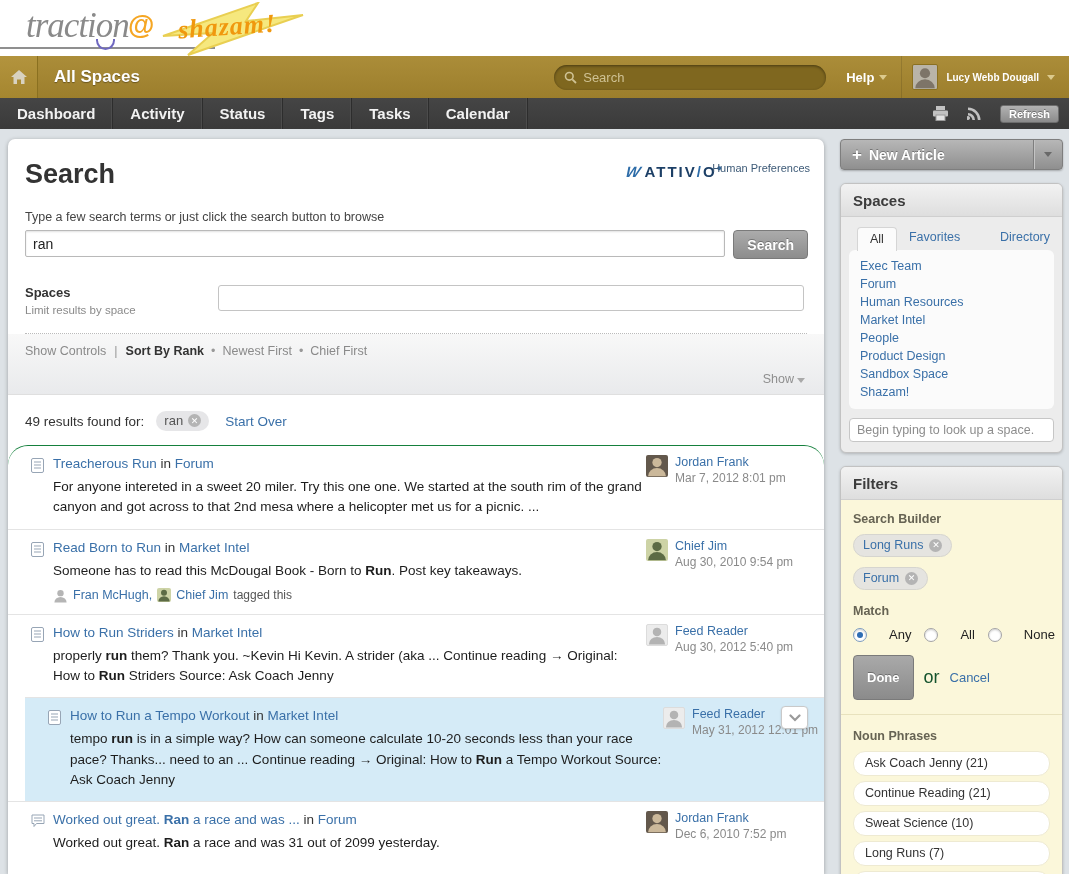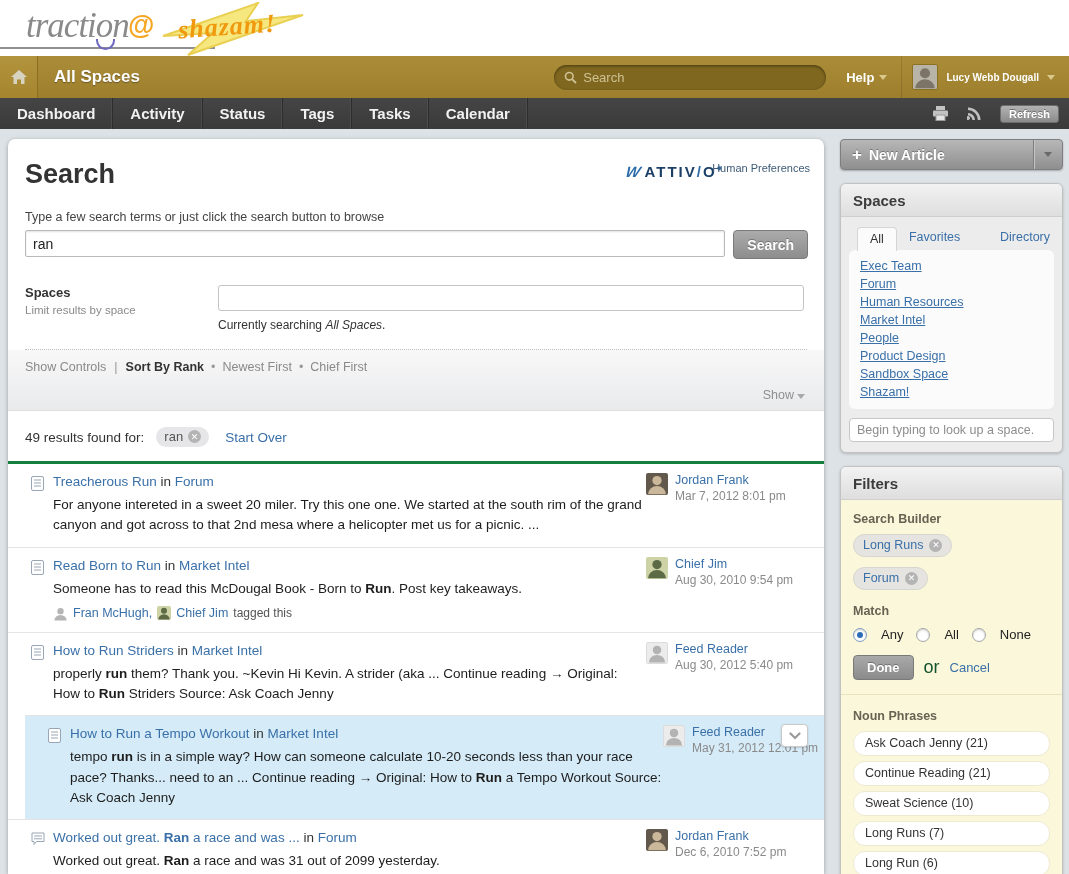--- a/index.html
+++ b/index.html
@@ -83,21 +83,21 @@
   .show-row .caret { border-top-color:#a9a9a9; margin-left:3px; }
 
   
   .results-head { padding:16px 17px 14px; font-size:13.5px; color:#333; display:flex; align-items:center; }
   .term-pill { background:#e6e6e8; border-radius:11px; padding:2px 8px 3px; margin-left:12px; font-size:13px; color:#555;
      display:inline-flex; align-items:center; gap:5px; cursor:pointer; }
   .x-circle { display:inline-flex; width:13px; height:13px; border-radius:50%; background:#b4b4b4; color:#fff;
      font-size:9px; align-items:center; justify-content:center; cursor:pointer; }
   .start-over { color:#3a70a8; margin-left:16px; font-size:13.5px; }
   .result-row { position:relative; padding:10px 16px 11px 45px; border-top:1px solid #e4e4e4; }
-  .result-row:first-child { border-top:3px solid #15803d; }
+  .result-row:first-child { border-top:1px solid #15803d;border-radius:20px; }
   .result-row.hl { background:#d5ebf7;margin-left:17px; }
   .ricon { position:absolute; left:23px; top:12px; color:#97a5b5; }
   .rmain { width:592px; }
   .rtitle { font-size:13.5px; margin-bottom:6px; }
   .tlink { color:#3a70a8; }
   .inword { color:#333; }
   .slink { color:#3a70a8; }
   .rsnippet { font-size:13.5px; color:#1d1d1d; line-height:1.5; }
   .rtagline { margin-top:7px; font-size:12px; color:#555; display:flex; align-items:center; gap:5px; }
   .tg-person { width:15px; height:15px; color:#b5b5b5; }
@@ -128,39 +128,39 @@
   .panel { margin-top:13px; border:1px solid #c2c2c2; border-radius:6px; background:#ececec;
      box-shadow:0 1px 3px rgba(0,0,0,.2); overflow:hidden; }
   .panel-head { padding:8px 12px 7px; font-size:15px; font-weight:bold; color:#3c3c3c;
      background:linear-gradient(#f2f2f2,#dedede); border-bottom:1px solid #cfcfcf; }
   .spaces-tabs { display:flex; align-items:flex-end; padding:9px 12px 0 16px; font-size:12.5px; position:relative; }
   .tab-all { background:#fbfbfb; border:1px solid #d5d5d5; border-bottom:none; border-radius:4px 4px 0 0;
      padding:4px 12px 5px; color:#333; margin-bottom:-1px; cursor:pointer; z-index:2; }
   .tab-fav { color:#3a70a8; padding:4px 12px 6px; cursor:pointer; }
   .tab-dir { color:#3a70a8; margin-left:auto; padding:4px 0 6px; cursor:pointer; }
   .spaces-list { margin:0 8px; background:#fbfbfb; border-radius:6px; padding:7px 0 8px; }
-  .space-link { display:block; color:#3a70a8; font-size:12.5px; padding:2px 11px;text-decoration:underline; }
+  .space-link { display:block; color:#3a70a8; font-size:12.5px; padding:2px 11px; }
   .lookup-input { display:block; margin:9px 8px 10px; width:calc(100% - 16px); height:24px; border:1px solid #c6c6c6;
      border-radius:4px; padding:0 7px; font-size:12.5px; outline:none; }
   .lookup-input::placeholder { color:#8d8d8d; }
 
   .filters-body { background:#fbf7da; padding:12px 12px 6px; }
   .fb-label { font-size:12.5px; font-weight:bold; color:#666353; margin-bottom:8px; }
   .builder-pill { display:inline-flex; align-items:center; gap:6px; background:#e5e4e0; border:1px solid #d6d5cf;
      border-radius:12px; padding:3px 9px 4px; margin:0 0 10px; font-size:12.5px; color:#3a70a8; cursor:pointer; }
   .match-label { font-size:12.5px; font-weight:bold; color:#666353; margin:4px 0 9px; }
   .match-row { display:flex; align-items:center; gap:13px; margin-bottom:13px; }
-  .match-opt { display:flex; align-items:center; gap:14px; font-size:13px; color:#222; cursor:pointer; }
+  .match-opt { display:flex; align-items:center; gap:22px; font-size:13px; color:#222; cursor:pointer; }
   .radio { width:14px; height:14px; border-radius:50%; background:#fff; border:1px solid #a5a5a5;
      box-shadow:inset 0 1px 2px rgba(0,0,0,.2); display:inline-flex; align-items:center; justify-content:center; }
   .radio.sel { border-color:#7d9cbd; }
   .radio.sel::after { content:''; width:6px; height:6px; border-radius:50%; background:#2e6db4; display:block; }
   .done-row { display:flex; align-items:center; gap:10px; margin-bottom:14px; }
   .done-btn { background:linear-gradient(#a9a9a9,#8b8b8b); border:1px solid #7a7a7a; border-radius:4px; color:#fff;
-     font-weight:bold; font-size:13px; padding:4px 13px; text-shadow:0 -1px 0 rgba(0,0,0,.3); cursor:pointer;text-align:right; }
+     font-weight:bold; font-size:13px; padding:14px 13px; text-shadow:0 -1px 0 rgba(0,0,0,.3); cursor:pointer;text-align:right; }
   .or-txt { color:#14532d; font-size:18px; }
   .cancel-link { color:#3a70a8; font-size:13px; }
   .filters-divider { border-top:1px solid #e8e2bd; margin:0 -12px 14px; }
   .noun-pill { display:block; background:#fff; border:1px solid #eeead2; border-radius:12px; padding:4px 11px 5px;
      margin-bottom:5px; font-size:12.5px; color:#333; cursor:pointer; }
 </style>
 </head>
 <body>
 
 <div class="logo-strip">
@@ -237,21 +237,20 @@
       <input class="query-input" type="text" value="ran" style="">
       <button class="search-btn">Search</button>
     </div>
     <div class="spaces-row">
       <div class="spaces-left">
         <div class="spaces-label">Spaces</div>
         <div class="spaces-sub">Limit results by space</div>
       </div>
       <div class="spaces-right">
         <input class="limit-input" type="text" style="">
-        <div class="currently"><span>Currently searching </span><i>All Spaces</i><span>.</span></div>
       </div>
     </div>
   </div>
   <div class="dotted"></div>
   <div class="controls-band">
     <div class="ctrl-row">
       <a class="ctrl-link">Show Controls</a><span class="ctrl-sep"></span><a class="ctrl-strong">Sort By Rank</a><span class="dot-sep"></span><a class="ctrl-link">Newest First</a><span class="dot-sep"></span><a class="ctrl-link">Chief First</a>
     </div>
     <div class="show-row"><span>Show</span><span class="caret"></span></div>
   </div>

